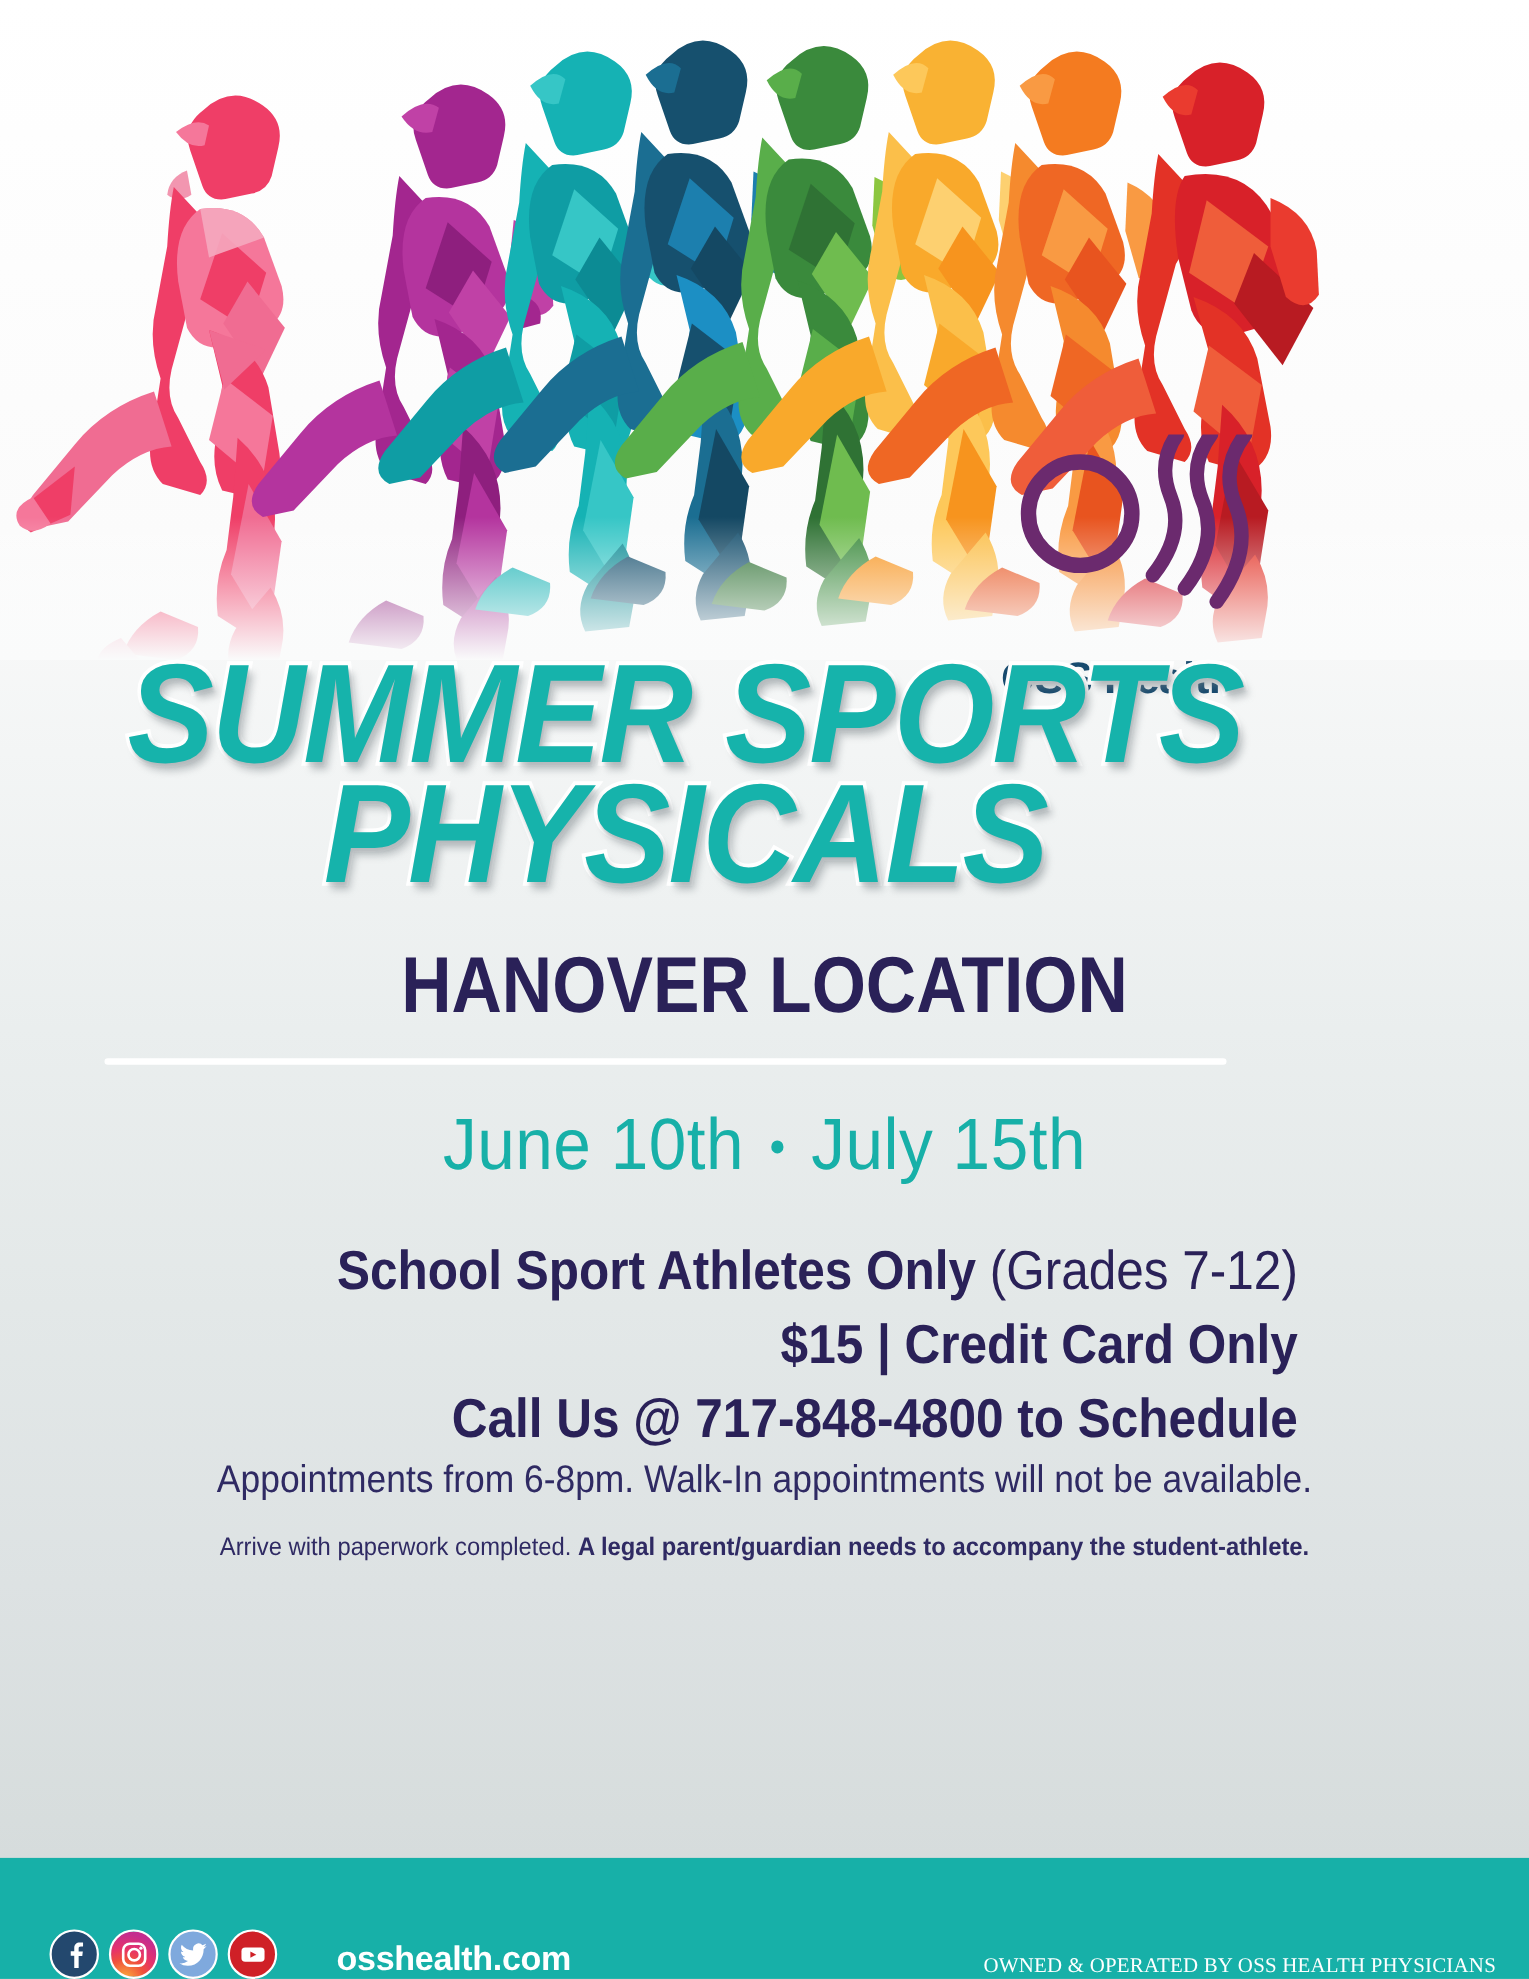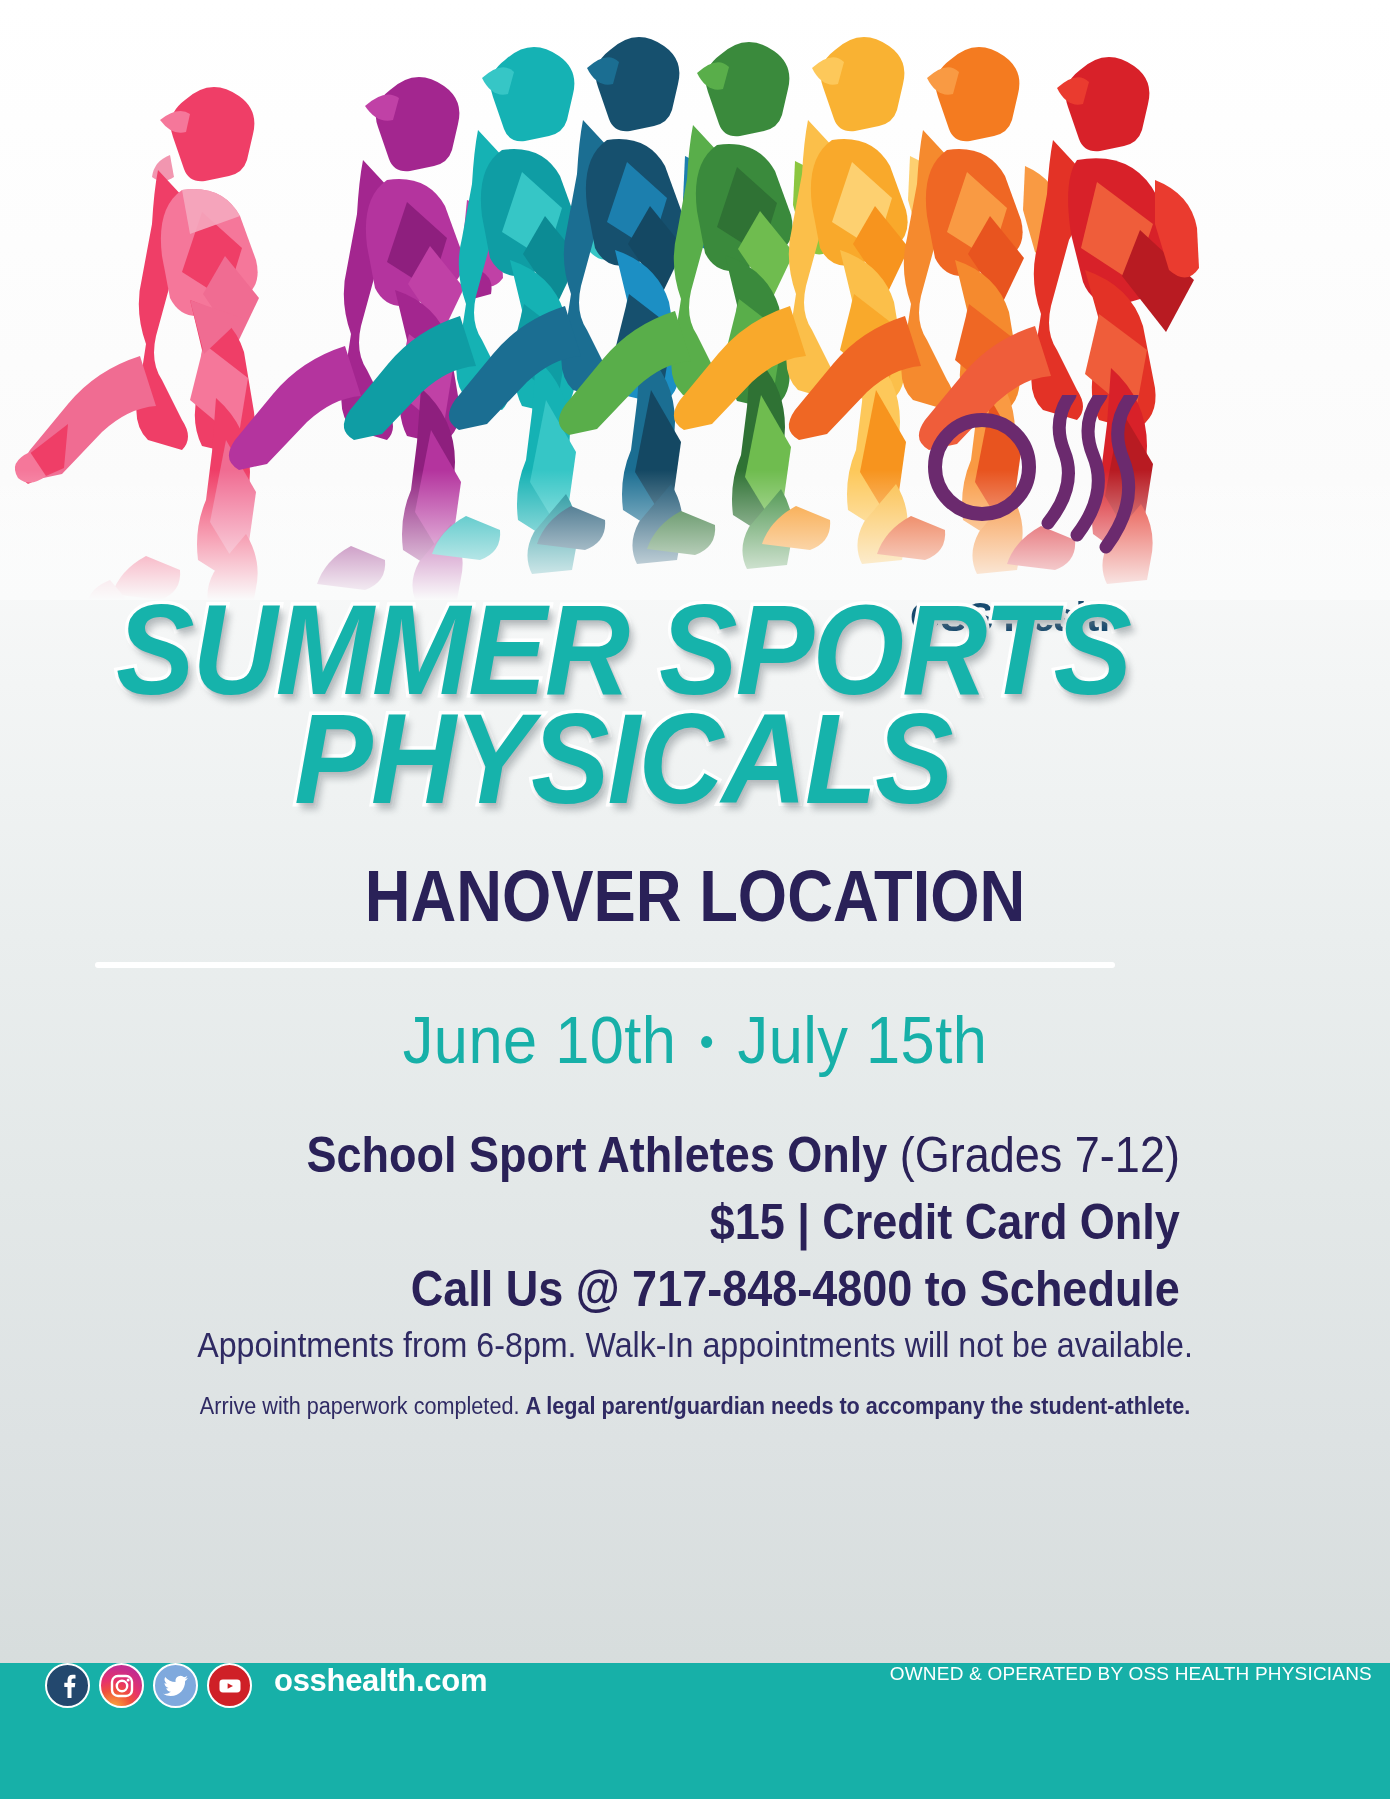--- a/index.html
+++ b/index.html
@@ -115,23 +115,23 @@
     font-family:"Liberation Sans Narrow","Liberation Sans", sans-serif;
     font-weight:400;
     font-size:23px;
     color:#2f2a63;
     transform:scaleX(0.94);
   }
   .fineprint b { font-weight:700; }
 
   
   .footer {
-    position:absolute; left:0; bottom:0; width:1390px; height:136px;
+    position:absolute; left:0; bottom:0; width:1390px; height:110px;
     background:#17b0a8;
-    display:flex; align-items:flex-start;
+    display:flex; align-items:flex-end;gap:32px;
   }
   .social {
     display:flex; align-items:center; gap:9px; margin-left:45px;
   }
   .s-ico {
     width:45px; height:45px; border-radius:50%;
     border:2px solid #ffffff;
     display:flex; align-items:center; justify-content:center;
     position:relative; overflow:hidden;
   }
@@ -143,23 +143,23 @@
 
   .site {
     margin-left:22px;
     color:#ffffff;
     font-family:"Liberation Sans", sans-serif;
     font-weight:700;
     font-size:31px;
     letter-spacing:-0.3px;
   }
   .owned {
-    position:absolute; right:18px;
+    position:absolute; right:30px;
     color:#ffffff;
-    font-family:Liberation Sans, sans-serif;
+    font-family:Liberation Serif, serif;
     font-weight:400;
     font-size:19px;
     letter-spacing:0.2px;
   }
 </style>
 </head>
 <body>
 
 <div class="flyer">
 

